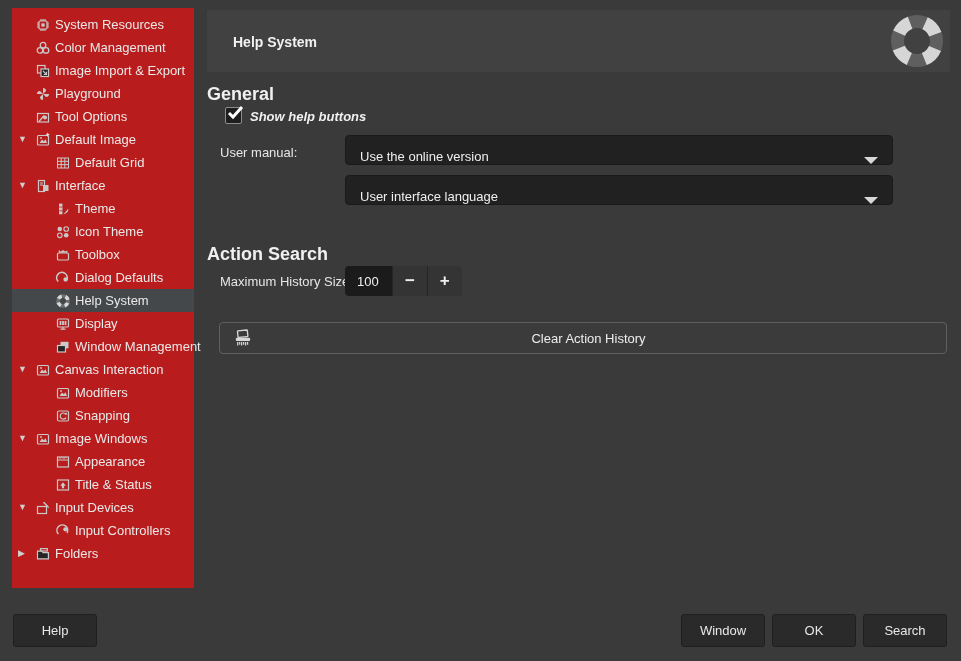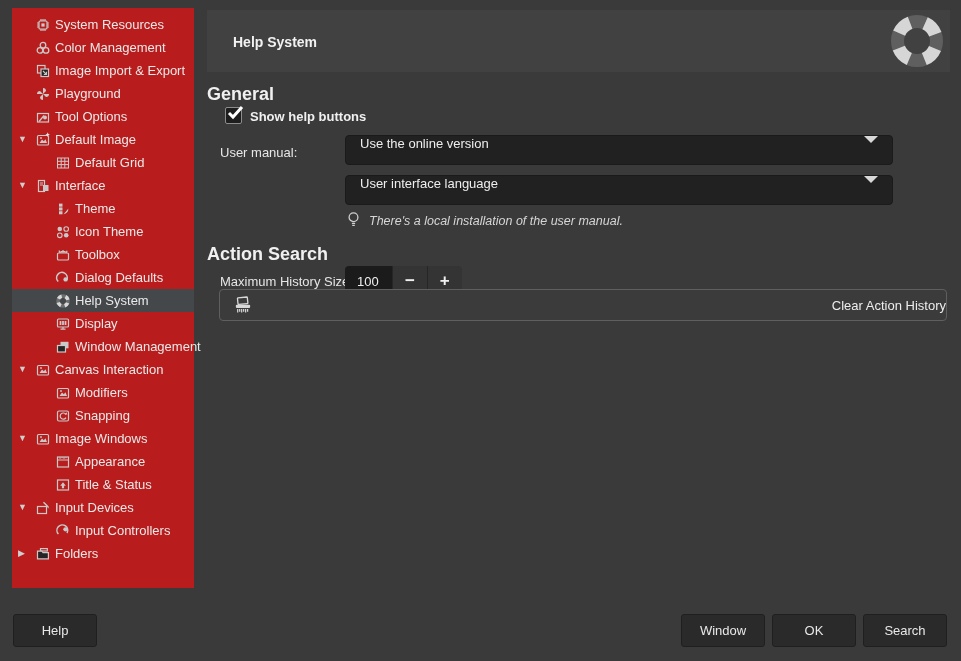--- a/index.html
+++ b/index.html
@@ -15,38 +15,38 @@
   .sic svg{display:block;}
   .slbl{font-size:13px;color:#e9e9e9;white-space:nowrap;}
   
   #headerbar{position:absolute;left:207px;top:10px;width:743px;height:62px;background:#414141;}
   #page-title{position:absolute;left:26px;top:24px;font-size:14px;font-weight:bold;color:#f2f2f2;}
   #buoy{position:absolute;right:6px;top:4px;}
   
   .section-title{position:absolute;font-size:18px;font-weight:bold;color:#f0f0f0;}
   .label{position:absolute;font-size:13px;color:#e6e6e6;}
   .combo{position:absolute;left:345px;width:548px;height:30px;background:#212121;border:1px solid #1a1a1a;
-    border-radius:4px;box-sizing:border-box;display:flex;align-items:flex-start;padding:0 14px;cursor:default;}
+    border-radius:4px;box-sizing:border-box;display:flex;align-items:flex-end;padding:0 14px;cursor:default;}
   .combo-text{font-size:13px;color:#eeeeee;flex:1;}
   .combo-arrow{width:0;height:0;border-left:7px solid transparent;border-right:7px solid transparent;border-top:7px solid #d8d8d8;}
   #checkbox{position:absolute;left:225px;top:107px;width:17px;height:17px;background:#1e1e1e;
     border:1px solid #8d8d8d;border-radius:2px;box-sizing:border-box;}
   #checkbox svg{position:absolute;left:0px;top:-4px;overflow:visible;}
-  #check-label{position:absolute;left:250px;top:109px;font-size:13px;font-weight:600;color:#f0f0f0;}
+  #check-label{position:absolute;left:250px;top:109px;font-size:13px;font-weight:600;color:#f0f0f0;font-style:italic;}
   #hint-row{position:absolute;left:346px;top:211px;display:flex;align-items:center;}
   #hint-text{font-size:12.5px;font-style:italic;color:#d6d6d6;margin-left:8px;}
   
   #spinner{position:absolute;left:345px;top:266px;width:117px;height:30px;border-radius:4px;overflow:hidden;display:flex;}
   #spin-entry{width:48px;background:#1b1b1b;color:#efefef;font-size:13px;display:flex;align-items:center;padding-left:12px;box-sizing:border-box;}
   .spin-btn{width:34px;background:#343434;border:none;border-left:1px solid #262626;color:#efefef;
     font-size:17px;font-weight:bold;display:flex;align-items:center;justify-content:center;cursor:default;}
   #spin-plus{width:35px;}
   
-  #clear-btn{position:absolute;left:219px;top:289px;width:728px;height:32px;background:#3b3b3b;
-    border:1px solid #5f5f5f;border-radius:4px;box-sizing:border-box;display:flex;align-items:center;justify-content:flex-end;cursor:default;padding-left:11px;}
+  #clear-btn{position:absolute;left:219px;top:322px;width:728px;height:32px;background:#3b3b3b;
+    border:1px solid #5f5f5f;border-radius:4px;box-sizing:border-box;display:flex;align-items:center;justify-content:center;cursor:default;padding-left:11px;}
   #clear-btn .cicon{position:absolute;left:12px;top:5px;}
   #clear-btn .clabel{font-size:13px;color:#ededed;}
   
   .btn{position:absolute;top:614px;height:33px;background:#2a2a2a;border:1px solid #1f1f1f;border-radius:3px;
     box-sizing:border-box;color:#e8e8e8;font-size:13px;display:flex;align-items:center;justify-content:center;cursor:default;}
   #btn-help{left:13px;width:84px;}
   #btn-reset{left:681px;width:84px;}
   #btn-ok{left:772px;width:84px;}
   #btn-cancel{left:863px;width:84px;}
   #symdefs{position:absolute;width:0;height:0;overflow:hidden;}
@@ -409,27 +409,20 @@
   <div class="combo" style="top:135px;">
     <span class="combo-text">Use the online version</span>
     <span class="combo-arrow"></span>
   </div>
 
   <div class="combo" style="top:175px;">
     <span class="combo-text">User interface language</span>
     <span class="combo-arrow"></span>
   </div>
 
-  <div id="hint-row">
-    <svg width="15" height="19" viewBox="0 0 15 19">
-      <circle cx="7.5" cy="6.2" r="4.4" fill="none" stroke="#cfcfcf" stroke-width="1.3"></circle>
-      <path d="M5.9 12.4h3.2M6.2 14.3h2.6" stroke="#cfcfcf" stroke-width="1.3" fill="none"></path>
-    </svg>
-    <span id="hint-text">There's a local installation of the user manual.</span>
-  </div>
 
   <div class="section-title" style="left:207px;top:244px;">Action Search</div>
 
   <div class="label" style="left:220px;top:274px;">Maximum History Size:</div>
 
   <div id="spinner">
     <div id="spin-entry">100</div>
     <div class="spin-btn">
         <span>−</span>
       </div>

